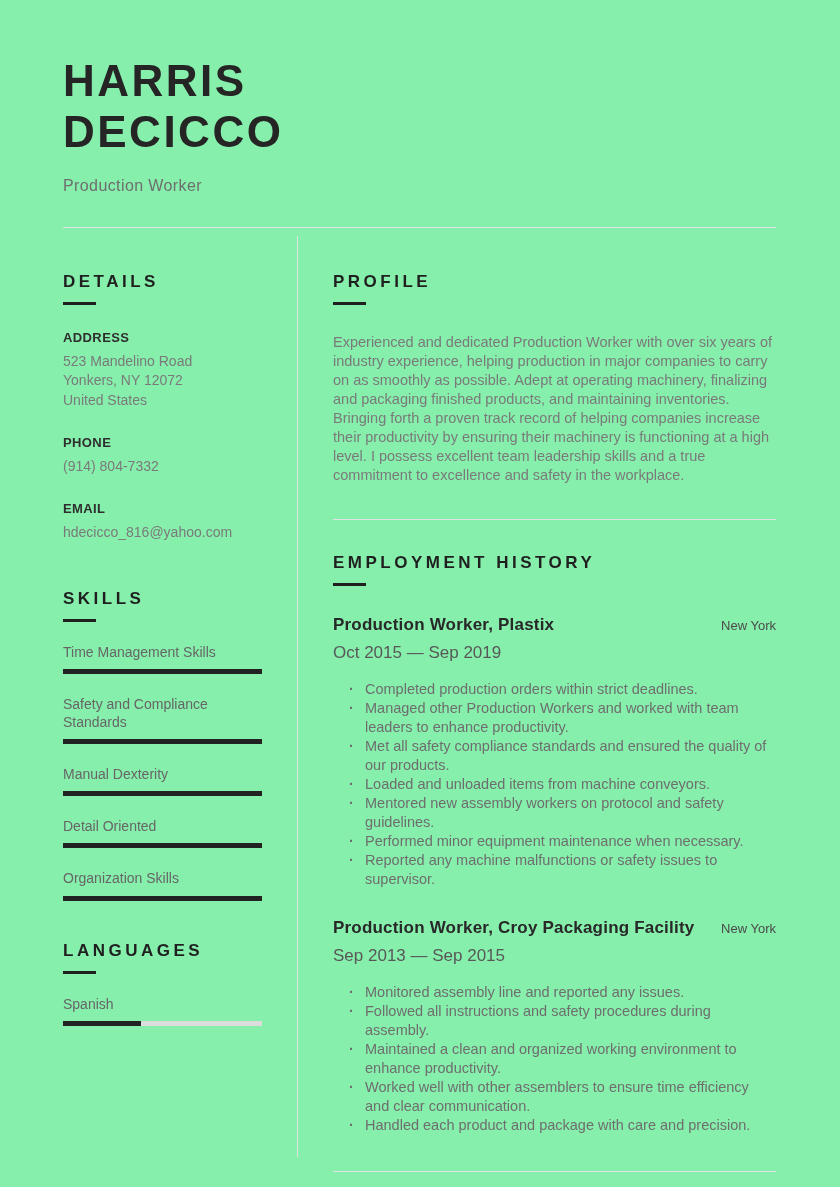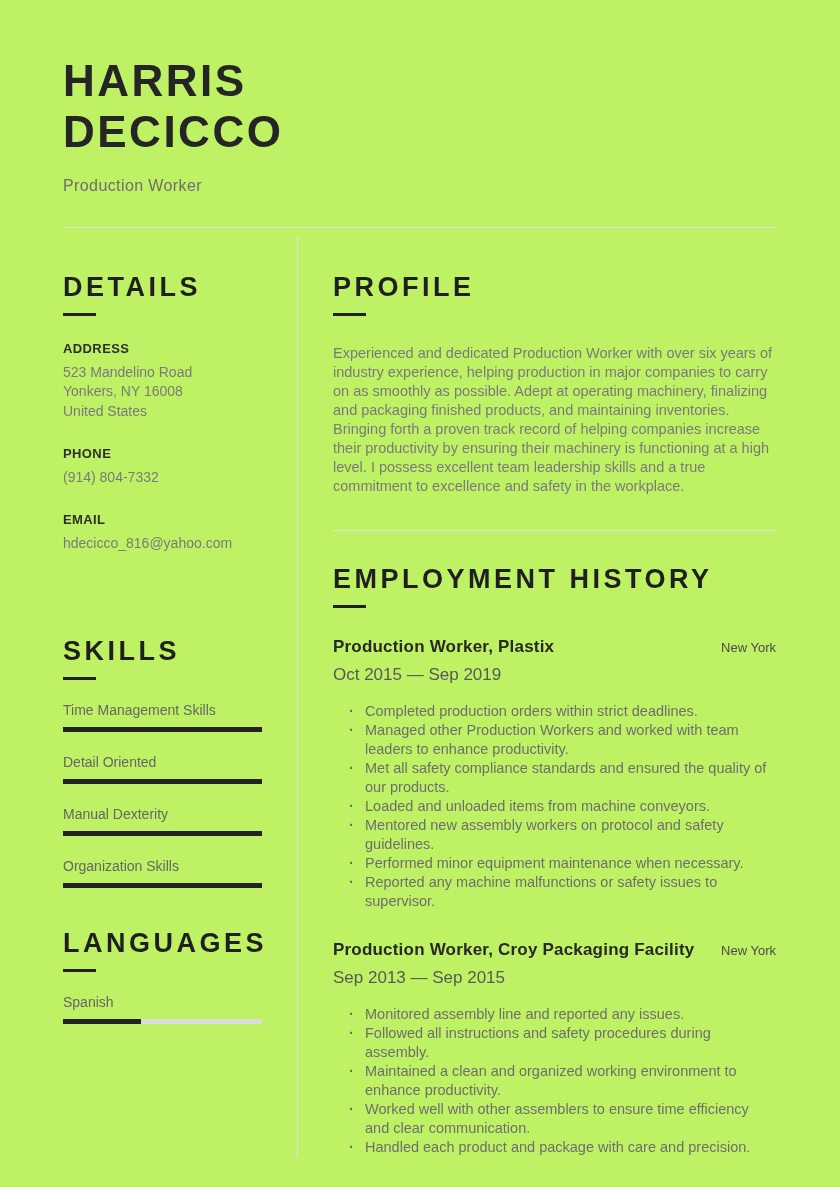--- a/index.html
+++ b/index.html
@@ -1,17 +1,17 @@
 <!DOCTYPE html>
 <html><head>
 <meta charset="utf-8">
 <style>
   html, body { margin: 0; padding: 0; background: #e9e9e9; }
   .page {
-    width: 840px; height: 1187px; margin: 0 auto; background: #bef264;
+    width: 840px; height: 1187px; margin: 0 auto; background: #86efac;
     font-family: "Liberation Sans", sans-serif;
     box-sizing: border-box; padding: 55px 64px 0 63px;
     position: relative; overflow: hidden;
   }
   
   .name {
     font-size: 44px; font-weight: 700; letter-spacing: 2.5px;
     color: #252525; line-height: 1.17; margin: 0;
   }
   .subtitle {
@@ -20,21 +20,21 @@
   .header-rule {
     margin-top: 32px; border: 0; border-top: 1px solid #e2e2e2; height: 0;
   }
   
   .columns { display: flex; align-items: flex-start; }
   .col-left { width: 199px; flex: none; }
   .v-divider { width: 1px; height: 921px; background: #e0e0e0; margin-left: 35px; flex: none; }
   .col-right { flex: 1; margin-left: 35px; min-width: 0; }
 
   .section-heading {
-    margin-top: 36px; font-size: 27px; font-weight: 700;
+    margin-top: 36px; font-size: 17px; font-weight: 700;
     letter-spacing: 3.5px; color: #1f1f1f;
   }
   .heading-bar { width: 33px; height: 3px; background: #1f1f1f; margin-top: 10px; }
 
   
   .detail-label {
     margin-top: 25px; font-size: 13px; font-weight: 700;
     color: #2e2e2e; letter-spacing: 0.4px;
   }
   .detail-value { margin-top: 7px; font-size: 14px; color: #7a7a7a; line-height: 1.38; }
@@ -88,49 +88,55 @@
 
     <div class="col-left">
 
       <div>
         <div class="section-heading">DETAILS</div>
         <div class="heading-bar"></div>
 
         <div class="detail-label">ADDRESS</div>
         <div class="detail-value">
           <div>523 Mandelino Road</div>
-          <div>Yonkers, NY 16008</div>
+          <div>Yonkers, NY 12072</div>
           <div>United States</div>
         </div>
 
         <div class="detail-label">PHONE</div>
         <div class="detail-value">(914) 804-7332</div>
 
         <div class="detail-label">EMAIL</div>
         <div class="detail-value">hdecicco_816@yahoo.com</div>
       </div>
 
-      <div class="languages-section" style="margin-top:82px;">
+      <div class="languages-section" style="margin-top:46px;">
         <div class="section-heading">SKILLS</div>
         <div class="heading-bar"></div>
 
         <div class="skill-item">
           <div class="skill-label">Time Management Skills</div>
           <div class="bar-track">
               <div class="bar-fill" style="width: 100%;"></div>
             </div>
         </div>
         <div class="skill-item">
+          <div class="skill-label">Safety and Compliance Standards</div>
+          <div class="bar-track">
+              <div class="bar-fill" style="width: 100%;"></div>
+            </div>
+        </div>
+        <div class="skill-item">
+          <div class="skill-label">Manual Dexterity</div>
+          <div class="bar-track">
+              <div class="bar-fill" style="width: 100%;"></div>
+            </div>
+        </div>
+        <div class="skill-item">
           <div class="skill-label">Detail Oriented</div>
-          <div class="bar-track">
-              <div class="bar-fill" style="width: 100%;"></div>
-            </div>
-        </div>
-        <div class="skill-item">
-          <div class="skill-label">Manual Dexterity</div>
           <div class="bar-track">
               <div class="bar-fill" style="width: 100%;"></div>
             </div>
         </div>
         <div class="skill-item">
           <div class="skill-label">Organization Skills</div>
           <div class="bar-track">
               <div class="bar-fill" style="width: 100%;"></div>
             </div>
         </div>

